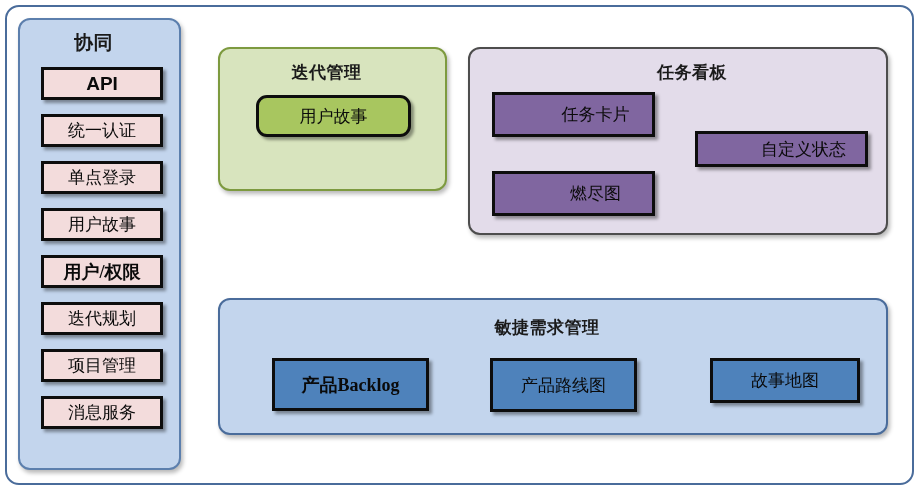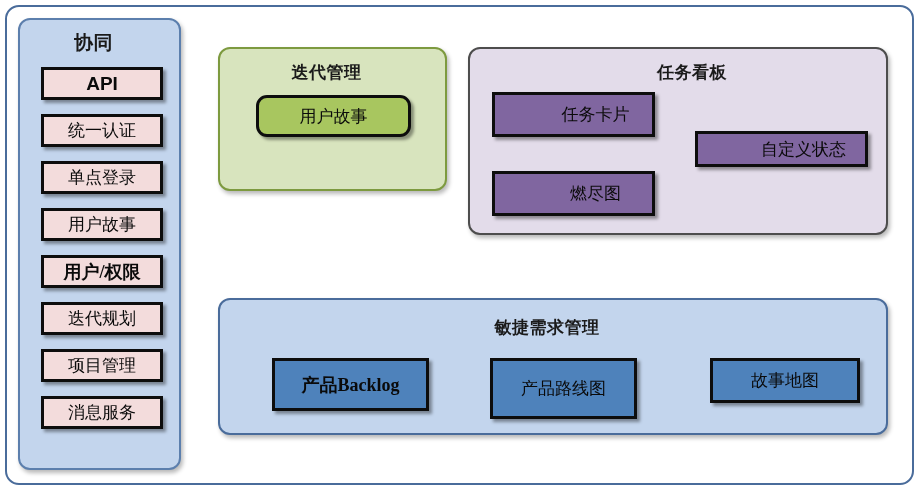--- a/index.html
+++ b/index.html
@@ -180,18 +180,18 @@
 
     <div class="box box-purple" style="left:22px; top:122px; width:163px; height:45px;">燃尽图</div>
 
   </div>
 
   <div class="panel panel-agile">
     <div class="panel-title">敏捷需求管理</div>
 
     <div class="box box-blue box-mixed" style="left:52px; top:58px; width:157px; height:53px;">产品Backlog</div>
 
-    <div class="box box-blue" style="left:270px; top:58px; width:147px; height:61px;">产品路线图</div>
+    <div class="box box-blue" style="left:270px; top:58px; width:147px; height:54px;">产品路线图</div>
 
     <div class="box box-blue" style="left:490px; top:58px; width:150px; height:45px;">故事地图</div>
   </div>
 
 </div>
 
 </body></html>

